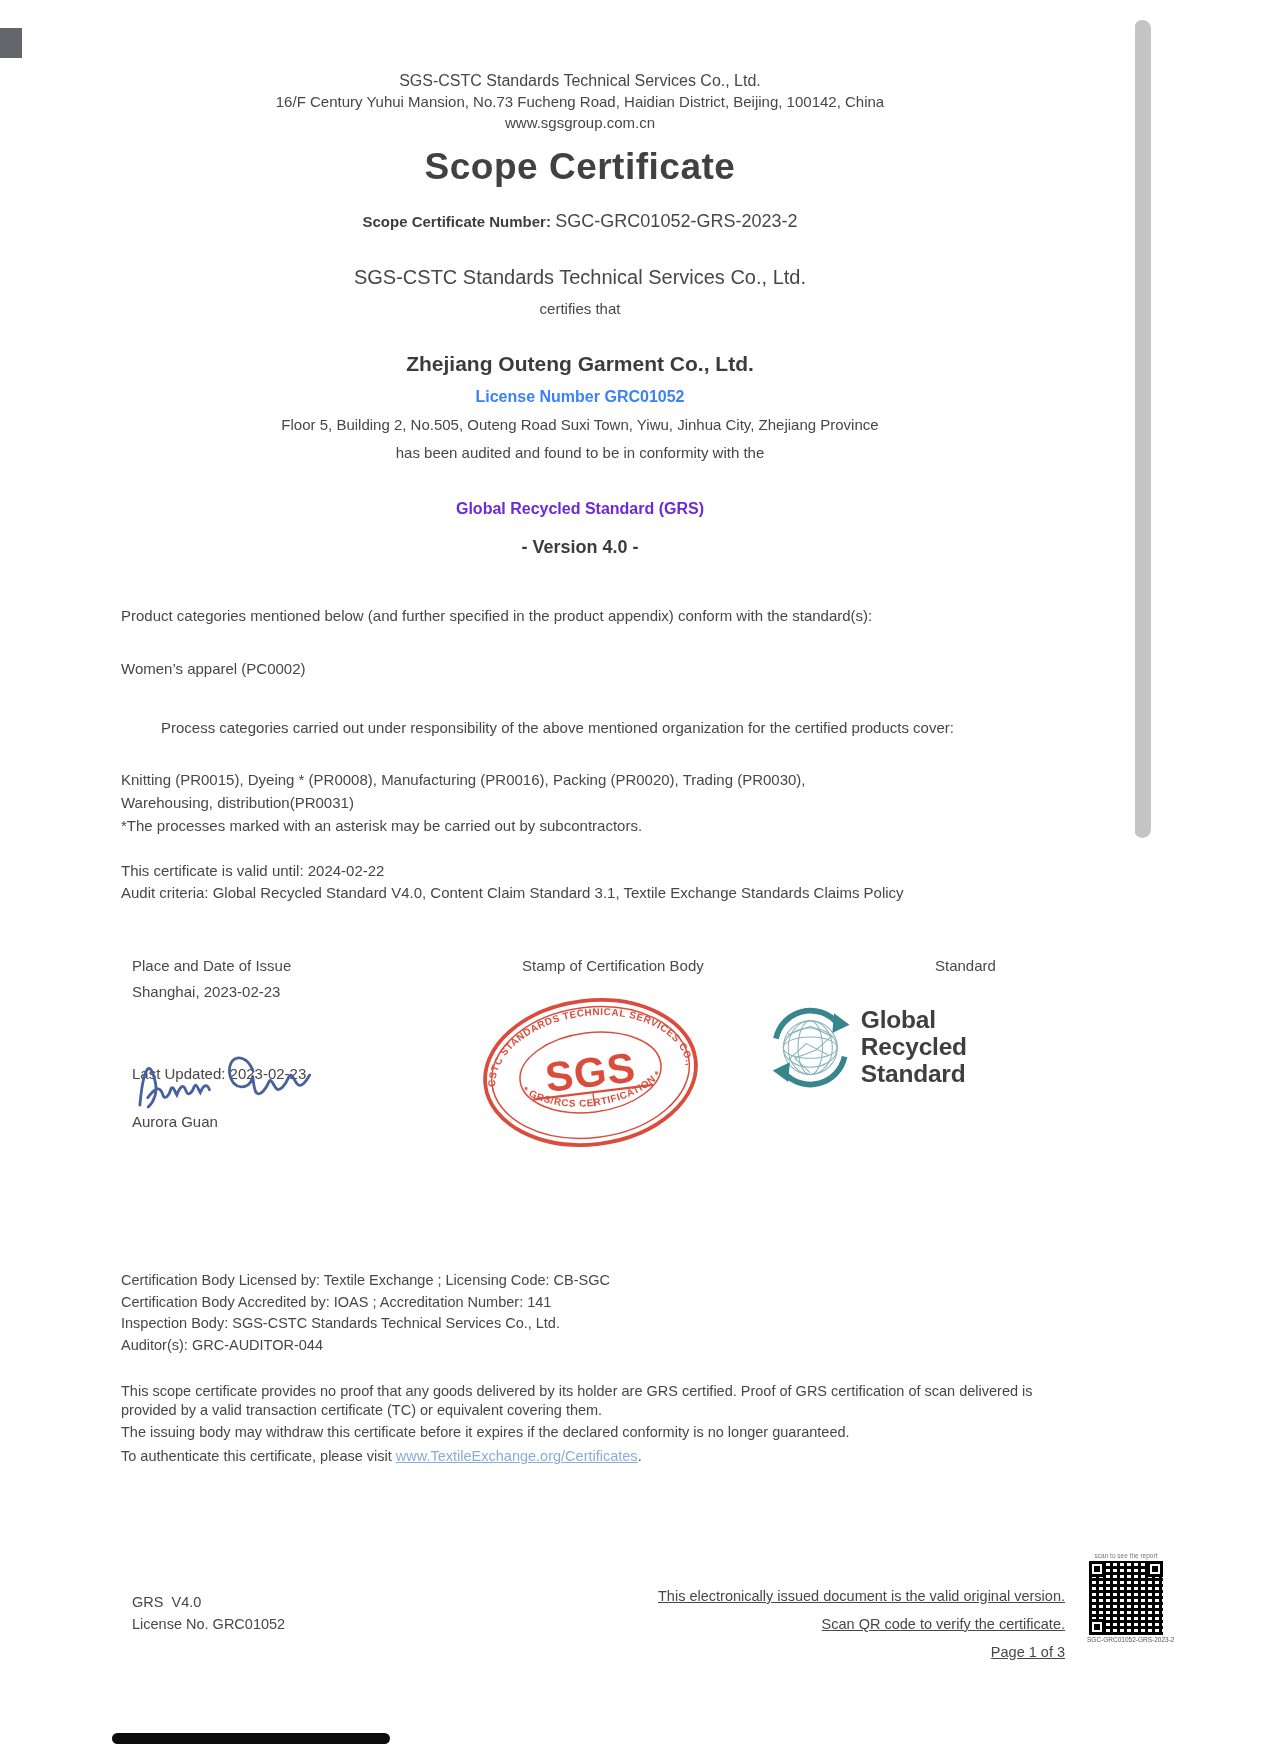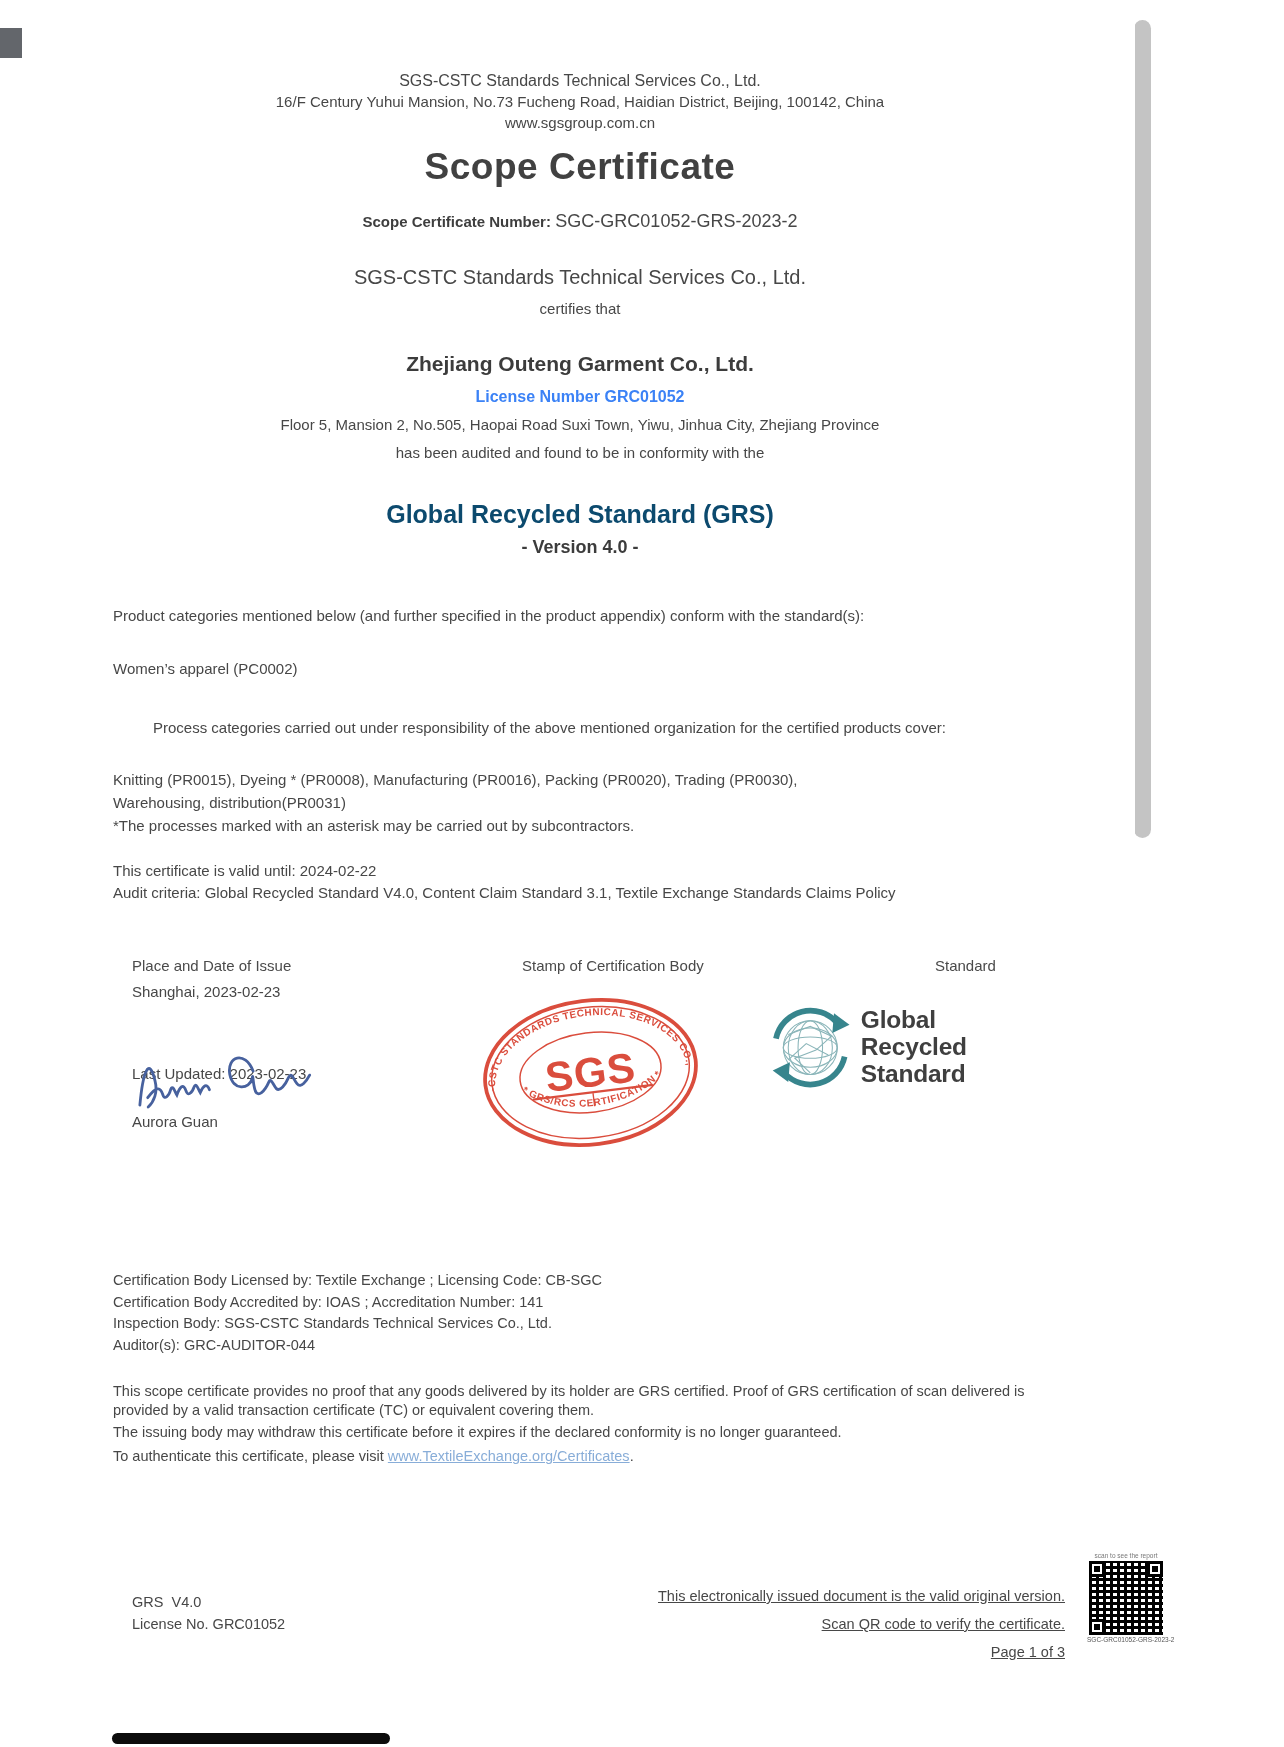--- a/index.html
+++ b/index.html
@@ -1,30 +1,30 @@
 <!DOCTYPE html>
 <html><head>
 <meta charset="utf-8">
 <style>
   html,body{margin:0;padding:0;background:#f4f4f4;}
   .screen{position:relative;width:1284px;height:1747px;background:#ffffff;overflow:hidden;
           font-family:"Liberation Sans","DejaVu Sans",sans-serif;color:#474747;}
   .doc{position:absolute;left:25px;top:0;width:1110px;height:1348px;background:#fff;}
   .abs{position:absolute;}
   .c{position:absolute;left:0;right:0;text-align:center;white-space:nowrap;}
-  .l{position:absolute;left:88px;white-space:nowrap;}
+  .l{position:absolute;left:96px;white-space:nowrap;}
   .t15{font-size:15px;}
   .t16{font-size:16px;}
   .b{font-weight:bold;color:#3b82f6;}
   .title{font-size:37px;font-weight:bold;color:#414141;letter-spacing:.5px;}
   .certnum-label{font-size:15px;font-weight:bold;color:#3e3e3e;}
   .certnum-value{font-size:18px;color:#474747;}
   .issuer{font-size:20px;}
   .company-name{font-size:21px;font-weight:bold;color:#3c3c3c;}
-  .std-name{font-size:25px;font-weight:bold;color:#0c4a6e;}
+  .std-name{font-size:16px;font-weight:bold;color:#6d28d9;}
   .std-ver{font-size:18px;font-weight:bold;color:#3c3c3c;}
   .colhead{font-size:15px;color:#4a4a4a;white-space:nowrap;position:absolute;}
   .small{font-size:14.5px;margin-top:16px;}
   .link{color:#88add8;text-decoration:underline;cursor:pointer;}
   .footer-left{white-space:pre;}
   .fr{position:absolute;right:70px;white-space:nowrap;text-decoration:underline;}
   
   .sig{transform:rotate(-3deg);}
   
   .stamp{transform:rotate(-7deg);opacity:.93;}
@@ -63,21 +63,21 @@
     <div class="c" style="top:211px;">
       <span class="certnum-label">Scope Certificate Number:</span>
       <span class="certnum-value">SGC-GRC01052-GRS-2023-2</span>
     </div>
 
     <div class="c issuer" style="top:266px;">SGS-CSTC Standards Technical Services Co., Ltd.</div>
     <div class="c t15" style="top:300px;">certifies that</div>
 
     <div class="c company-name" style="top:352px;">Zhejiang Outeng Garment Co., Ltd.</div>
     <div class="c t16 b" style="top:388px;">License Number GRC01052</div>
-    <div class="c t15" style="top:416px;">Floor 5, Mansion 2, No.505, Haopai Road Suxi Town, Yiwu, Jinhua City, Zhejiang Province</div>
+    <div class="c t15" style="top:416px;">Floor 5, Building 2, No.505, Outeng Road Suxi Town, Yiwu, Jinhua City, Zhejiang Province</div>
     <div class="c t15" style="top:444px;">has been audited and found to be in conformity with the</div>
 
     <div class="c std-name" style="top:500px;">Global Recycled Standard (GRS)</div>
     <div class="c std-ver" style="top:537px;">- Version 4.0 -</div>
 
     <div class="l t15" style="top:607px;">Product categories mentioned below (and further specified in the product appendix) conform with the standard(s):</div>
     <div class="l t15" style="top:660px;">Women’s apparel (PC0002)</div>
     <div class="l t15" style="top:719px;margin-left:40px;">Process categories carried out under responsibility of the above mentioned organization for the certified products cover:</div>
     <div class="l t15" style="top:768px;line-height:23px;">
       <span style="display:block;">Knitting (PR0015), Dyeing * (PR0008), Manufacturing (PR0016), Packing (PR0020), Trading (PR0030),</span>

